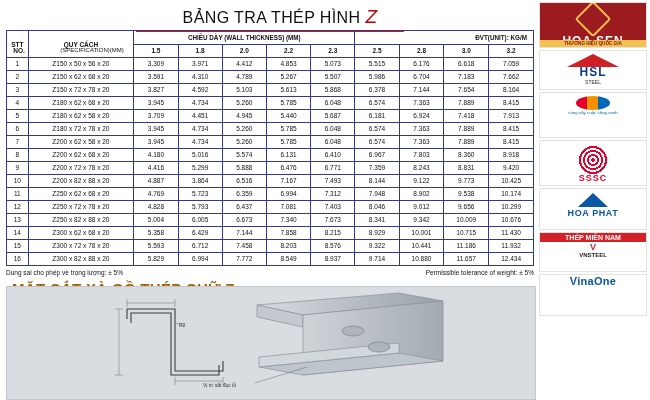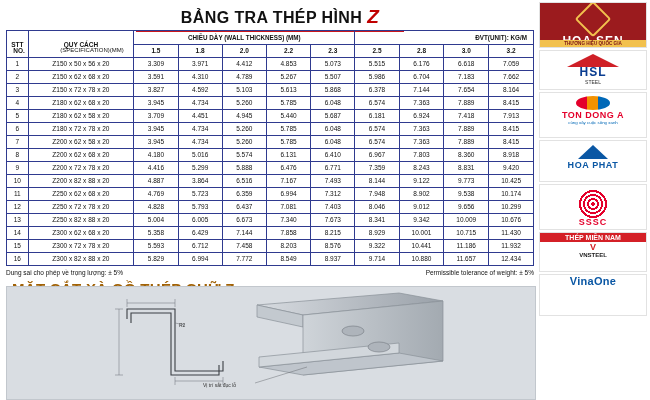--- a/index.html
+++ b/index.html
@@ -14,21 +14,21 @@
 
   
   .title-wrap{
     text-align:center;
     padding-top:6px;
     padding-right:110px;
   }
   .title{
     display:inline-block;
     font-size:16px;
-    font-weight:bold;
+    font-weight:normal;
     color:#111;
     letter-spacing:.4px;
     padding-left:20px;
   }
   .title .accent{color:#c00000;font-style:italic;font-size:19px;}
   .title-underline{
     width:268px;height:2px;background:#c9161c;
     margin:2px auto 0 auto;
     margin-right:auto;
   }
@@ -506,32 +506,31 @@
     </div>
 
     <div class="logo logo-hsg">
       <div class="hsg-roof"></div>
       <div class="hsg-txt">HSL</div>
       <div class="hsg-sub">STEEL</div>
     </div>
 
     <div class="logo logo-tda">
       <div class="tda-swirl"></div>
-      <div class="tda-name">TON DONG A</div>
       <div class="tda-sub">cùng xây cuộc sống xanh</div>
+    </div>
+
+    <div class="logo logo-sssc">
+      <div class="sssc-rings"></div>
+      <div class="sssc-name">SSSC</div>
     </div>
 
     <div class="logo logo-hoaphat">
       <div class="hp-mark"></div>
       <div class="hp-name">HOA PHAT</div>
-    </div>
-
-    <div class="logo logo-sssc">
-      <div class="sssc-rings"></div>
-      <div class="sssc-name">SSSC</div>
     </div>
 
     <div class="logo logo-tmn">
       <div class="tmn-top">THÉP MIỀN NAM</div>
       <div class="tmn-v">V</div>
       <div class="tmn-bot">VNSTEEL</div>
     </div>
 
     <div class="logo logo-vina">
       <div class="vina-name">VinaOne</div>

